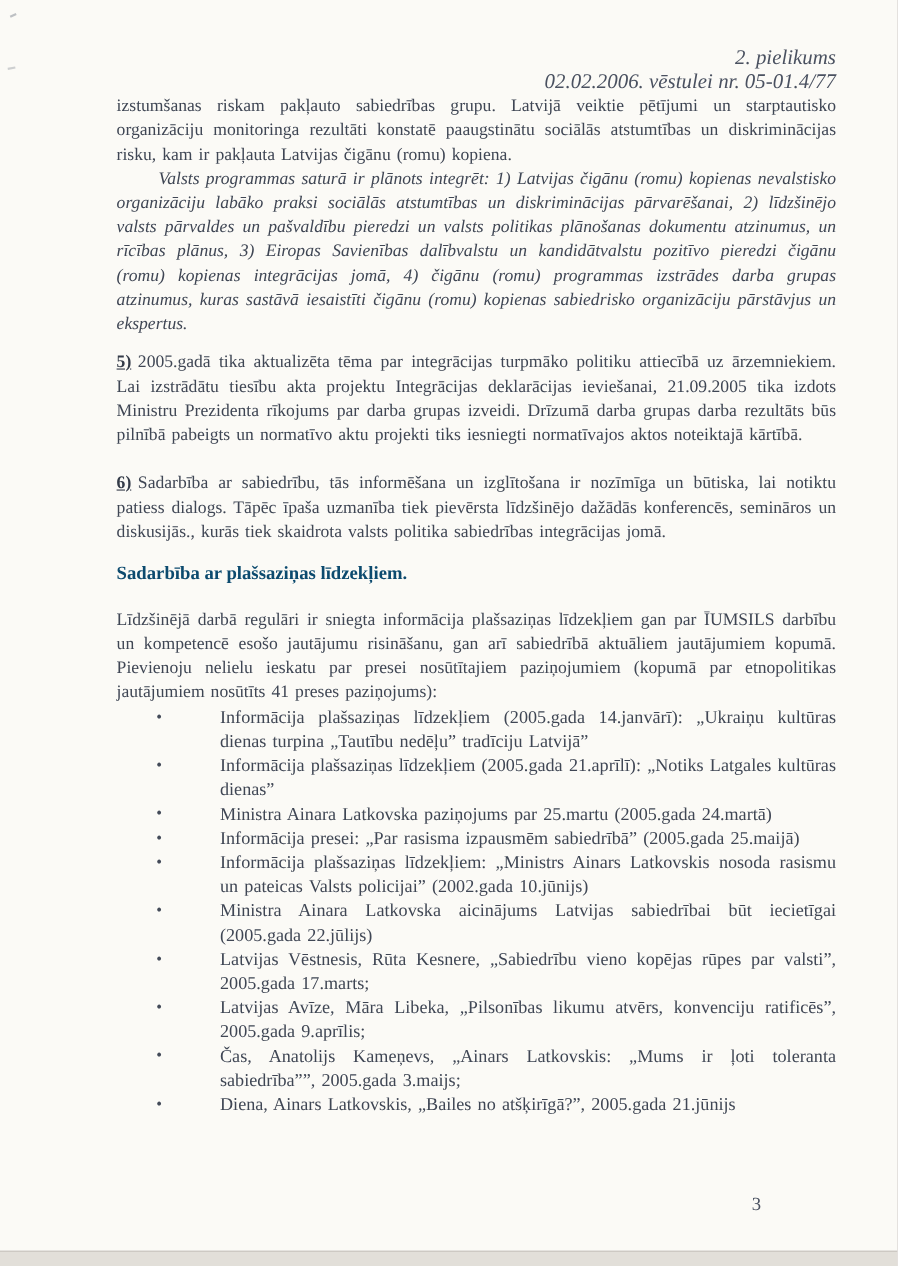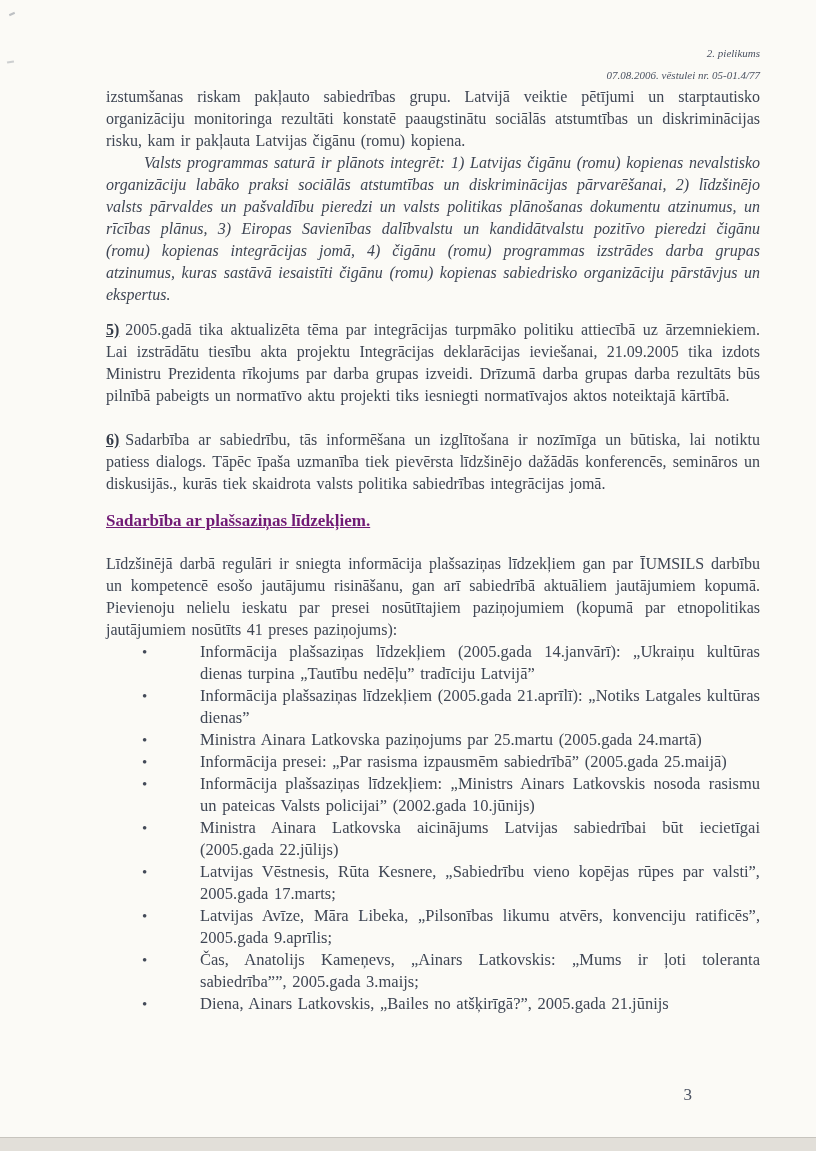--- a/index.html
+++ b/index.html
@@ -13,21 +13,21 @@
     color:#3f4654;
   }
   .content {
     position:absolute;
     left:106px; top:42px;
     width:654px;
   }
   .doc-header {
     text-align:right;
     font-style:italic;
-    font-size:11px;
+    font-size:19px;
     line-height:22px;
     color:#4a5160;
   }
   .para {
     margin:0;
     text-align:justify;
     font-size:16px;
     line-height:22px;
     word-spacing:1.5px;
   }
@@ -37,22 +37,21 @@
     text-decoration:underline;
     margin-right:6px;
     color:#343b48;
   }
   .mt-sm { margin-top:13px; }
   .mt-md { margin-top:22px; }
   .section-heading {
     margin:16px 0 0 0;
     font-size:17px;
     font-weight:bold;
-    text-decoration:underline;
-    color:#701a75;
+    color:#0c4a6e;
     text-align:left;
   }
   ul.bullets {
     margin:0; padding:0 0 0 94px;
     list-style:none;
   }
   ul.bullets li {
     position:relative;
     text-align:justify;
     font-size:16.5px;
@@ -94,21 +93,21 @@
 
 <div class="page">
 
   <div class="artifact a1"></div>
   <div class="artifact a2"></div>
 
   <div class="content">
 
     <div class="doc-header">
       <div>2. pielikums</div>
-      <div>07.08.2006. vēstulei nr. 05-01.4/77</div>
+      <div>02.02.2006. vēstulei nr. 05-01.4/77</div>
     </div>
 
     <p class="para">izstumšanas riskam pakļauto sabiedrības grupu. Latvijā veiktie pētījumi un starptautisko organizāciju monitoringa rezultāti konstatē paaugstinātu sociālās atstumtības un diskriminācijas risku, kam ir pakļauta Latvijas čigānu (romu) kopiena.</p>
 
     <p class="para indent">Valsts programmas saturā ir plānots integrēt: 1) Latvijas čigānu (romu) kopienas nevalstisko organizāciju labāko praksi sociālās atstumtības un diskriminācijas pārvarēšanai, 2) līdzšinējo valsts pārvaldes un pašvaldību pieredzi un valsts politikas plānošanas dokumentu atzinumus, un rīcības plānus, 3) Eiropas Savienības dalībvalstu un kandidātvalstu pozitīvo pieredzi čigānu (romu) kopienas integrācijas jomā, 4) čigānu (romu) programmas izstrādes darba grupas atzinumus, kuras sastāvā iesaistīti čigānu (romu) kopienas sabiedrisko organizāciju pārstāvjus un ekspertus.</p>
 
 
     <p class="para mt-sm"><span class="num-label">5)</span><span>2005.gadā tika aktualizēta tēma par integrācijas turpmāko politiku attiecībā uz ārzemniekiem. Lai izstrādātu tiesību akta projektu Integrācijas deklarācijas ieviešanai, 21.09.2005 tika izdots Ministru Prezidenta rīkojums par darba grupas izveidi. Drīzumā darba grupas darba rezultāts būs pilnībā pabeigts un normatīvo aktu projekti tiks iesniegti normatīvajos aktos noteiktajā kārtībā.</span></p>
 
     <p class="para mt-md"><span class="num-label">6)</span><span>Sadarbība ar sabiedrību, tās informēšana un izglītošana ir nozīmīga un būtiska, lai notiktu patiess dialogs. Tāpēc īpaša uzmanība tiek pievērsta līdzšinējo dažādās konferencēs, semināros un diskusijās., kurās tiek skaidrota valsts politika sabiedrības integrācijas jomā.</span></p>

